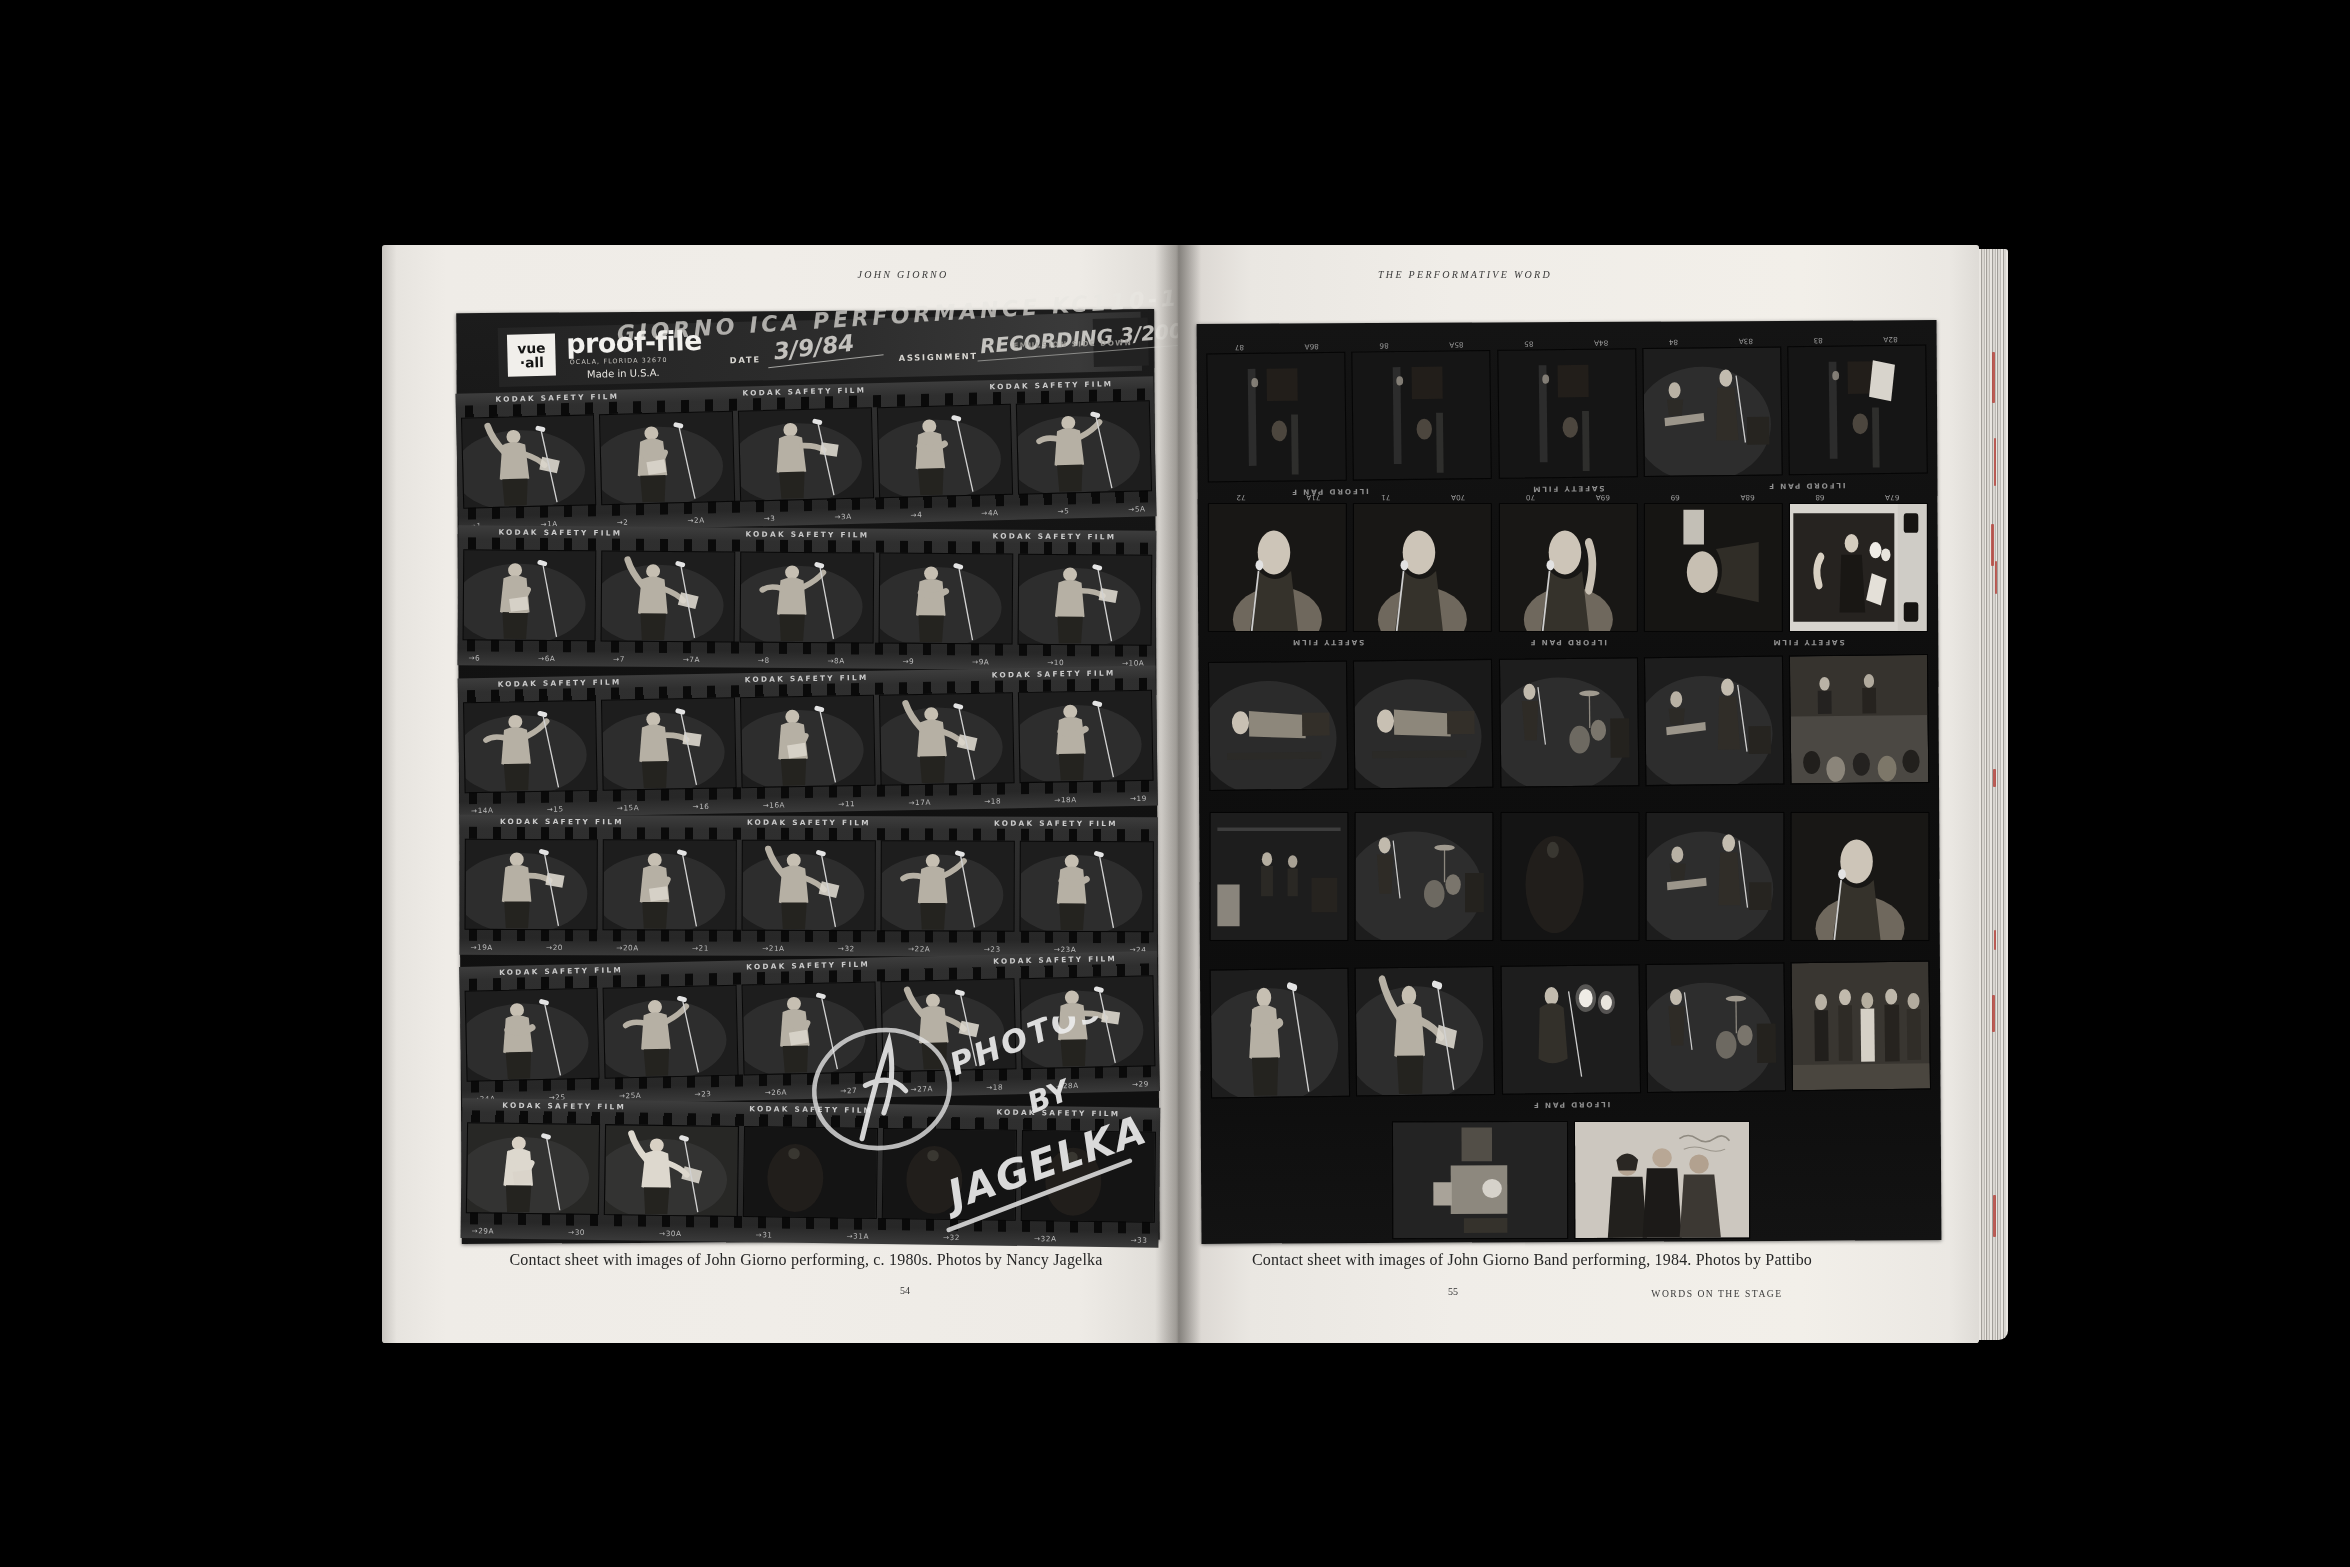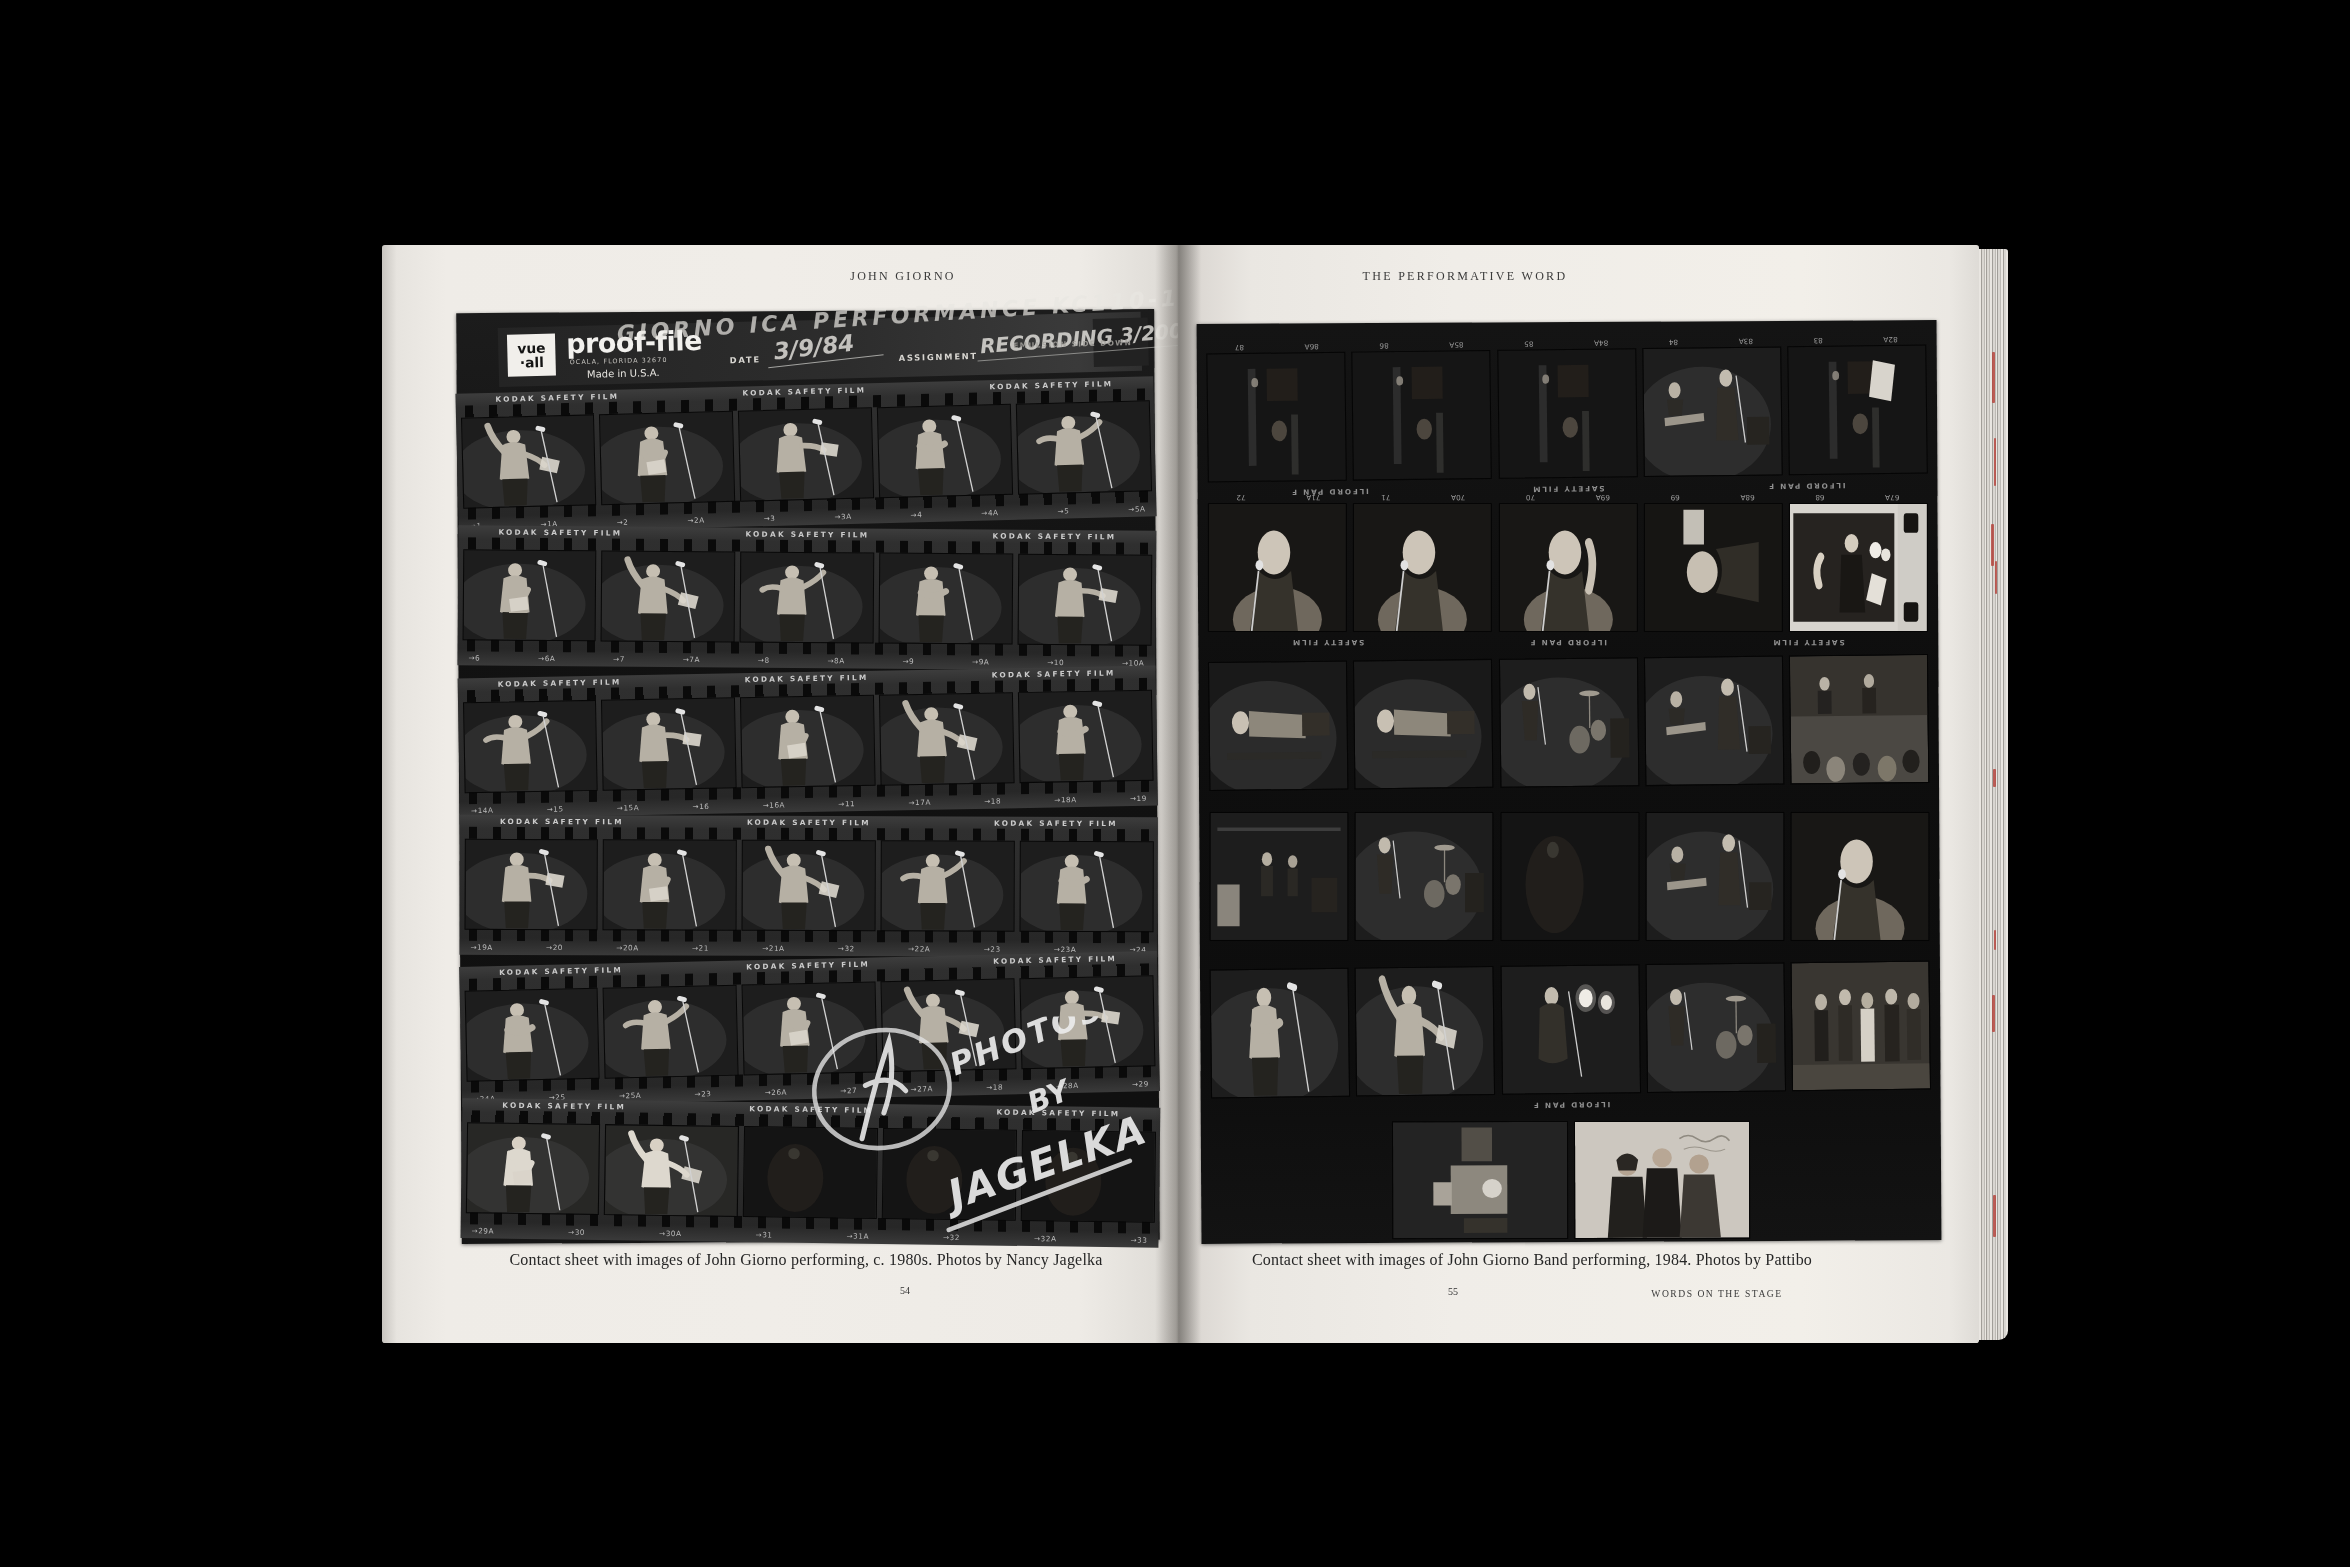--- a/index.html
+++ b/index.html
@@ -15,21 +15,21 @@
     border-radius:0 2.8px 2.8px 0;}
   .spine-shadow{position:absolute;left:1155px;top:245px;width:46px;height:1098px;
     background:linear-gradient(to right,rgba(0,0,0,0) 0,rgba(30,25,20,.28) 46%,rgba(20,16,12,.38) 52%,rgba(0,0,0,0) 100%);pointer-events:none;}
   .fore-edge{position:absolute;left:1979px;top:249px;width:28.5px;height:1091px;
     background:repeating-linear-gradient(to right,#e9e6e1 0 1.8px,#a19e99 1.8px 2.8px,#d9d6d1 2.8px 4.6px,#bdbab5 4.6px 5.5px);
     border-radius:0 2.8px 9.2px 0;}
   .fore-edge .red{position:absolute;width:2.8px;background:#b5473f;opacity:.85;border-radius:0.9px;}
 
   .running-head,.caption,.pagenum,.footer-title{position:absolute;transform:translateX(-50%);
     white-space:nowrap;color:#3a3a3a;}
-  .running-head{font-size:12px;letter-spacing:2.3px;}
+  .running-head{font-size:10px;letter-spacing:2.3px;font-style:italic;}
   .caption{font-size:16px;letter-spacing:0.2px;color:#262626;}
   .pagenum{font-size:10px;color:#333;text-align:right;}
   .footer-title{font-size:9.6px;letter-spacing:1.5px;color:#3a3a3a;}
 
   
   .sheet{position:absolute;box-shadow:0 0.9px 3.7px rgba(0,0,0,.5);}
   .sheet-left{left:77px;top:66px;width:698px;height:931px;transform:rotate(-.35deg);
     background:linear-gradient(180deg,#1c1c1c,#121212 30%,#101010 85%,#161616);}
   .sheet-right{left:21px;top:77px;width:740px;height:920px;transform:rotate(-.3deg);
     background:linear-gradient(180deg,#141414,#0e0e0e 40%,#0d0d0d 80%,#131313);}

